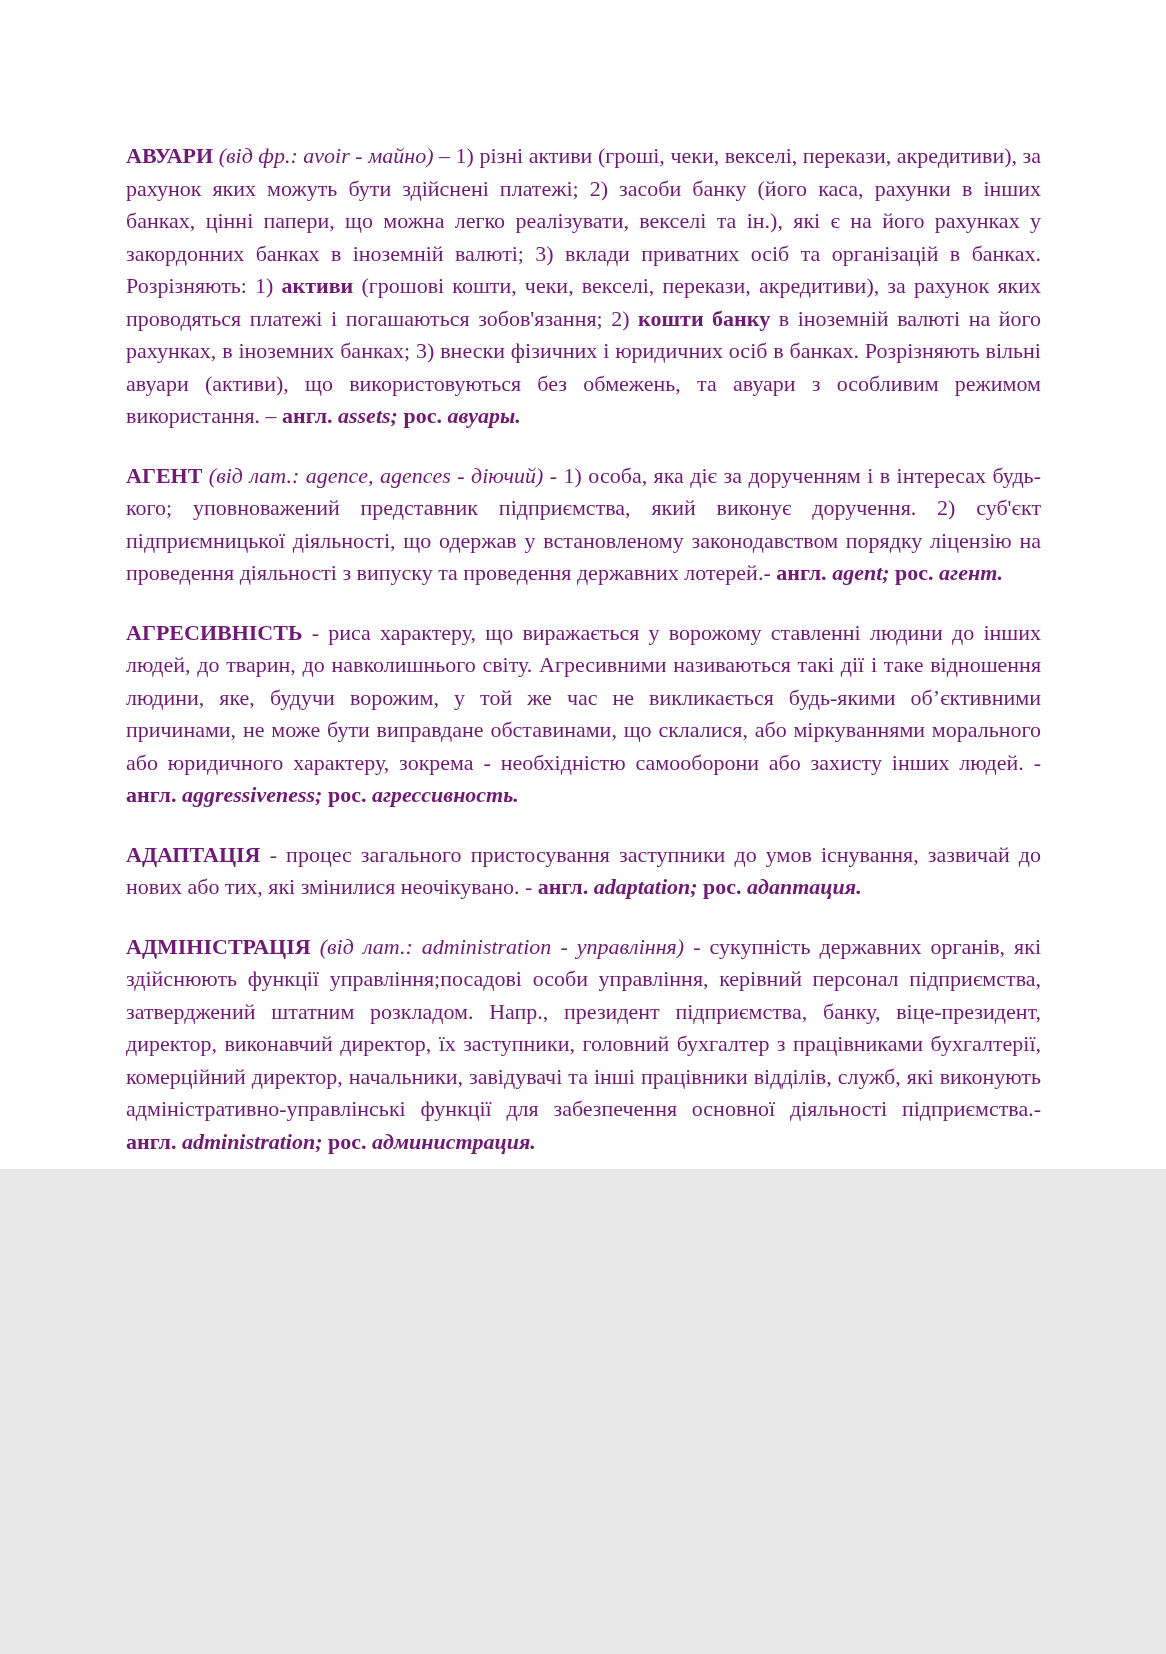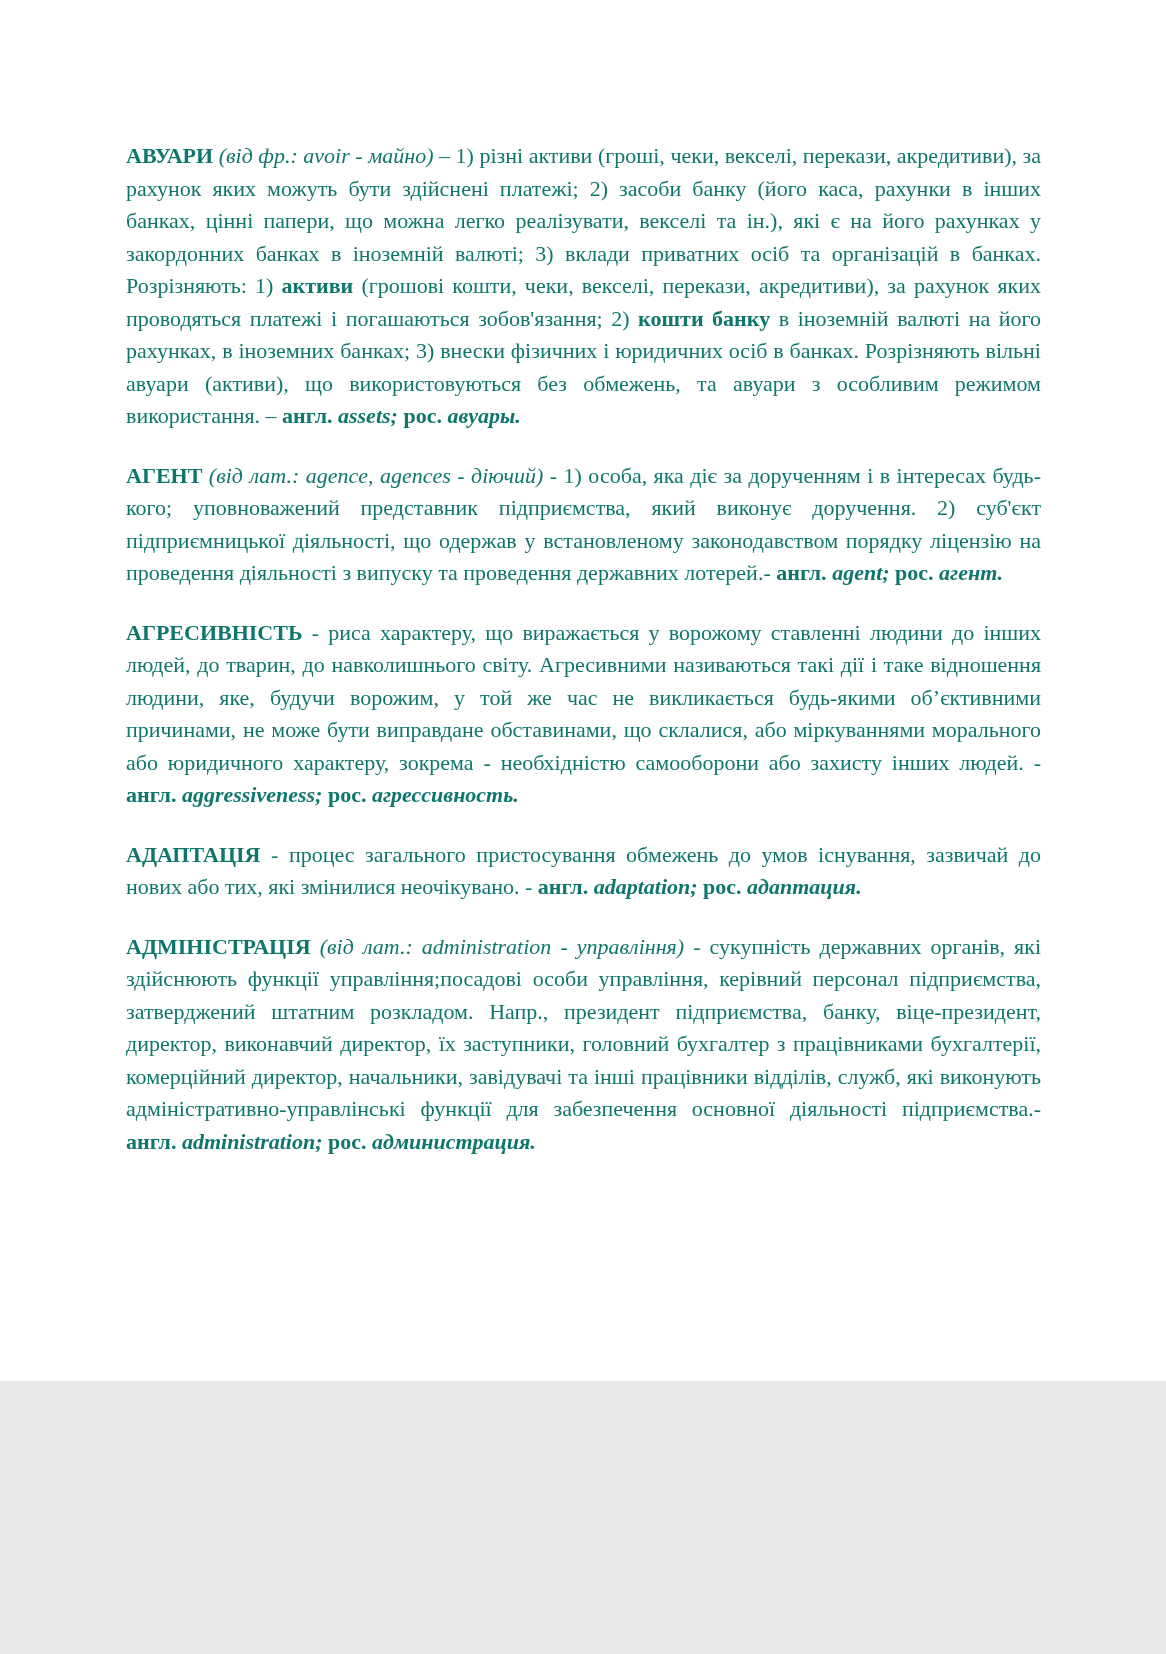--- a/index.html
+++ b/index.html
@@ -4,24 +4,24 @@
 <title>Dictionary page</title>
 <style>
   html, body {
     margin: 0;
     padding: 0;
     background: #e8e8e8;
   }
   .page {
     position: relative;
     width: 1166px;
-    height: 1381px;
+    height: 1169px;
     margin: 0 auto;
     background: #ffffff;
-    color: #0f766e;
+    color: #701a75;
     font-family: "Liberation Serif", "DejaVu Serif", serif;
     overflow: hidden;
   }
   .content {
     position: absolute;
     left: 126px;
     top: 140px;
     width: 915px;
     font-size: 22px;
     line-height: 32.5px;
@@ -47,19 +47,19 @@
   }
 </style>
 </head>
 <body>
 
 <div class="page">
   <div class="content">
       <p class="entry"><span class="seg-bold">АВУАРИ</span><span class="seg-italic"> (від фр.: avoir - майно)</span><span class="seg-regular"> – 1) різні активи (гроші, чеки, векселі, перекази, акредитиви), за рахунок яких можуть бути здійснені платежі; 2) засоби банку (його каса, рахунки в інших банках, цінні папери, що можна легко реалізувати, векселі та ін.), які є на його рахунках у закордонних банках в іноземній валюті; 3) вклади приватних осіб та організацій в банках. Розрізняють: 1) </span><span class="seg-bold">активи</span><span class="seg-regular"> (грошові кошти, чеки, векселі, перекази, акредитиви), за рахунок яких проводяться платежі і погашаються зобов'язання; 2) </span><span class="seg-bold">кошти банку</span><span class="seg-regular"> в іноземній валюті на його рахунках, в іноземних банках; 3) внески фізичних і юридичних осіб в банках. Розрізняють вільні авуари (активи), що використовуються без обмежень, та авуари з особливим режимом використання.  – </span><span class="seg-bold">англ.</span><span class="seg-bolditalic"> assets;</span><span class="seg-bold"> рос.</span><span class="seg-bolditalic"> авуары.</span></p>
       <p class="entry"><span class="seg-bold">АГЕНТ</span><span class="seg-italic"> (від лат.: agence, agences - діючий)</span><span class="seg-regular"> - 1) особа, яка діє за дорученням і в інтересах будь-кого; уповноважений представник підприємства, який виконує доручення. 2) суб'єкт підприємницької діяльності, що одержав у встановленому законодавством порядку ліцензію на проведення діяльності з випуску та проведення державних лотерей.- </span><span class="seg-bold">англ.</span><span class="seg-bolditalic"> agent;</span><span class="seg-bold"> рос. </span><span class="seg-bolditalic"> агент.</span></p>
       <p class="entry"><span class="seg-bold">АГРЕСИВНІСТЬ</span><span class="seg-regular"> - риса характеру, що виражається у ворожому ставленні людини до інших людей, до тварин, до навколишнього світу. Агресивними називаються такі дії і таке відношення людини, яке, будучи ворожим, у той же час не викликається будь-якими об’єктивними причинами, не може бути виправдане обставинами, що склалися, або міркуваннями морального або юридичного характеру, зокрема - необхідністю самооборони або захисту інших людей. - </span><span class="seg-bold">англ.</span><span class="seg-bolditalic"> aggressiveness;</span><span class="seg-bold"> рос.</span><span class="seg-bolditalic"> агрессивность.</span></p>
-      <p class="entry"><span class="seg-bold">АДАПТАЦІЯ</span><span class="seg-regular"> - процес загального пристосування обмежень до умов існування, зазвичай до нових або тих, які змінилися неочікувано. - </span><span class="seg-bold">англ.</span><span class="seg-bolditalic"> adaptation;</span><span class="seg-bold"> рос.</span><span class="seg-bolditalic"> адаптация.</span></p>
+      <p class="entry"><span class="seg-bold">АДАПТАЦІЯ</span><span class="seg-regular"> - процес загального пристосування заступники до умов існування, зазвичай до нових або тих, які змінилися неочікувано. - </span><span class="seg-bold">англ.</span><span class="seg-bolditalic"> adaptation;</span><span class="seg-bold"> рос.</span><span class="seg-bolditalic"> адаптация.</span></p>
       <p class="entry"><span class="seg-bold">АДМІНІСТРАЦІЯ</span><span class="seg-italic"> (від лат.: administration - управління)</span><span class="seg-regular"> - сукупність державних органів, які здійснюють функції управління;посадові особи управління, керівний персонал підприємства, затверджений штатним розкладом. Напр., президент підприємства, банку, віце-президент, директор, виконавчий директор, їх заступники, головний бухгалтер з працівниками бухгалтерії, комерційний директор, начальники, завідувачі та інші працівники відділів, служб, які виконують адміністративно-управлінські функції для забезпечення основної діяльності підприємства.- </span><span class="seg-bold">англ.</span><span class="seg-bolditalic"> administration;</span><span class="seg-bold"> рос.</span><span class="seg-bolditalic"> администрация.</span></p>
     </div>
   <div class="footer">
     <span>7</span>
   </div>
 </div>
 
 </body></html>

